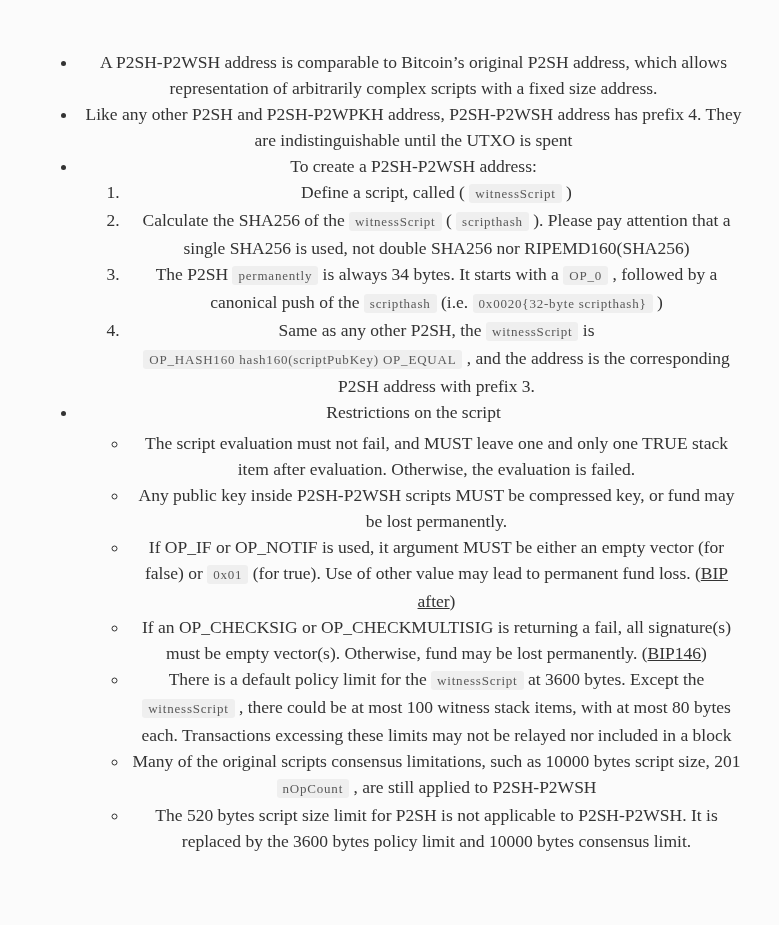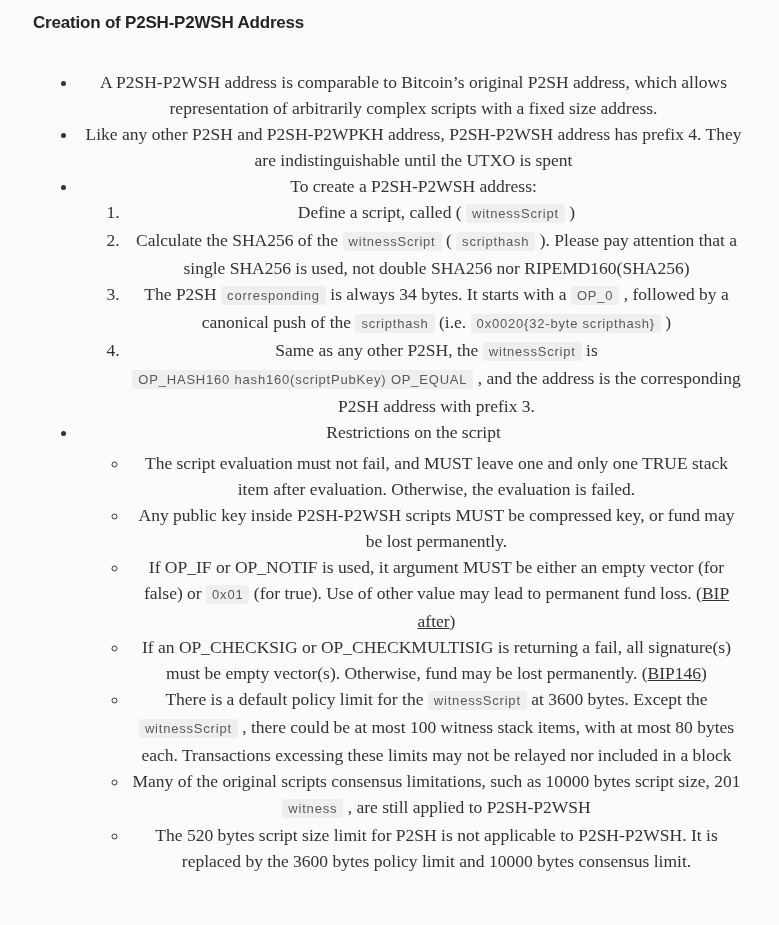--- a/index.html
+++ b/index.html
@@ -45,52 +45,51 @@
     list-style: decimal;
     margin: 0;
     padding: 0 0 0 46px;
   }
   ul.nested-circle {
     list-style: circle;
     margin: 5px;
     padding: 0 0 0 46px;
   }
   code.inline-code {
-    font-family: Liberation Sans, sans-serif;
+    font-family: Liberation Serif, serif;
     font-size: 13px;
     letter-spacing: 0.8px;
     color: #595959;
     background: #efefef;
     padding: 2px 6px;
     border-radius: 3px;
     white-space: nowrap;
   }
   a.doc-link {
     color: inherit;
     text-decoration: underline;
     cursor: pointer;
   }
 </style>
 </head>
 <body>
 
 <div class="doc">
-  <h3 class="doc-heading">Creation of P2SH-P2WSH Address</h3>
   <ul class="main-list" id="content-list">
       <li>A P2SH-P2WSH address is comparable to Bitcoin’s original P2SH address, which allows representation of arbitrarily complex scripts with a fixed size address.</li>
       <li>Like any other P2SH and P2SH-P2WPKH address, P2SH-P2WSH address has prefix 4. They are indistinguishable until the UTXO is spent</li>
       <li>To create a P2SH-P2WSH address:<ol class="nested-ordered">
           <li>Define a script, called ( <code class="inline-code">witnessScript</code> )</li>
           <li>Calculate the SHA256 of the <code class="inline-code">witnessScript</code> ( <code class="inline-code">scripthash</code> ). Please pay attention that a single SHA256 is used, not double SHA256 nor RIPEMD160(SHA256)</li>
-          <li>The P2SH <code class="inline-code">corresponding</code> is always 34 bytes. It starts with a <code class="inline-code">OP_0</code> , followed by a canonical push of the <code class="inline-code">scripthash</code> (i.e. <code class="inline-code">0x0020{32-byte scripthash}</code> )</li>
+          <li>The P2SH <code class="inline-code">permanently</code> is always 34 bytes. It starts with a <code class="inline-code">OP_0</code> , followed by a canonical push of the <code class="inline-code">scripthash</code> (i.e. <code class="inline-code">0x0020{32-byte scripthash}</code> )</li>
           <li>Same as any other P2SH, the <code class="inline-code">witnessScript</code> is <code class="inline-code">OP_HASH160 hash160(scriptPubKey) OP_EQUAL</code> , and the address is the corresponding P2SH address with prefix 3.</li>
         </ol></li>
       <li>Restrictions on the script<ul class="nested-circle">
           <li>The script evaluation must not fail, and MUST leave one and only one TRUE stack item after evaluation. Otherwise, the evaluation is failed.</li>
           <li>Any public key inside P2SH-P2WSH scripts MUST be compressed key, or fund may be lost permanently.</li>
           <li>If OP_IF or OP_NOTIF is used, it argument MUST be either an empty vector (for false) or <code class="inline-code">0x01</code> (for true). Use of other value may lead to permanent fund loss. (<a class="doc-link" href="#">BIP after</a>)</li>
           <li>If an OP_CHECKSIG or OP_CHECKMULTISIG is returning a fail, all signature(s) must be empty vector(s). Otherwise, fund may be lost permanently. (<a class="doc-link" href="#">BIP146</a>)</li>
           <li>There is a default policy limit for the <code class="inline-code">witnessScript</code> at 3600 bytes. Except the <code class="inline-code">witnessScript</code> , there could be at most 100 witness stack items, with at most 80 bytes each. Transactions excessing these limits may not be relayed nor included in a block</li>
-          <li>Many of the original scripts consensus limitations, such as 10000 bytes script size, 201 <code class="inline-code">witness</code> , are still applied to P2SH-P2WSH</li>
+          <li>Many of the original scripts consensus limitations, such as 10000 bytes script size, 201 <code class="inline-code">nOpCount</code> , are still applied to P2SH-P2WSH</li>
           <li>The 520 bytes script size limit for P2SH is not applicable to P2SH-P2WSH. It is replaced by the 3600 bytes policy limit and 10000 bytes consensus limit.</li>
         </ul></li>
     </ul>
 </div>
 
 </body></html>

